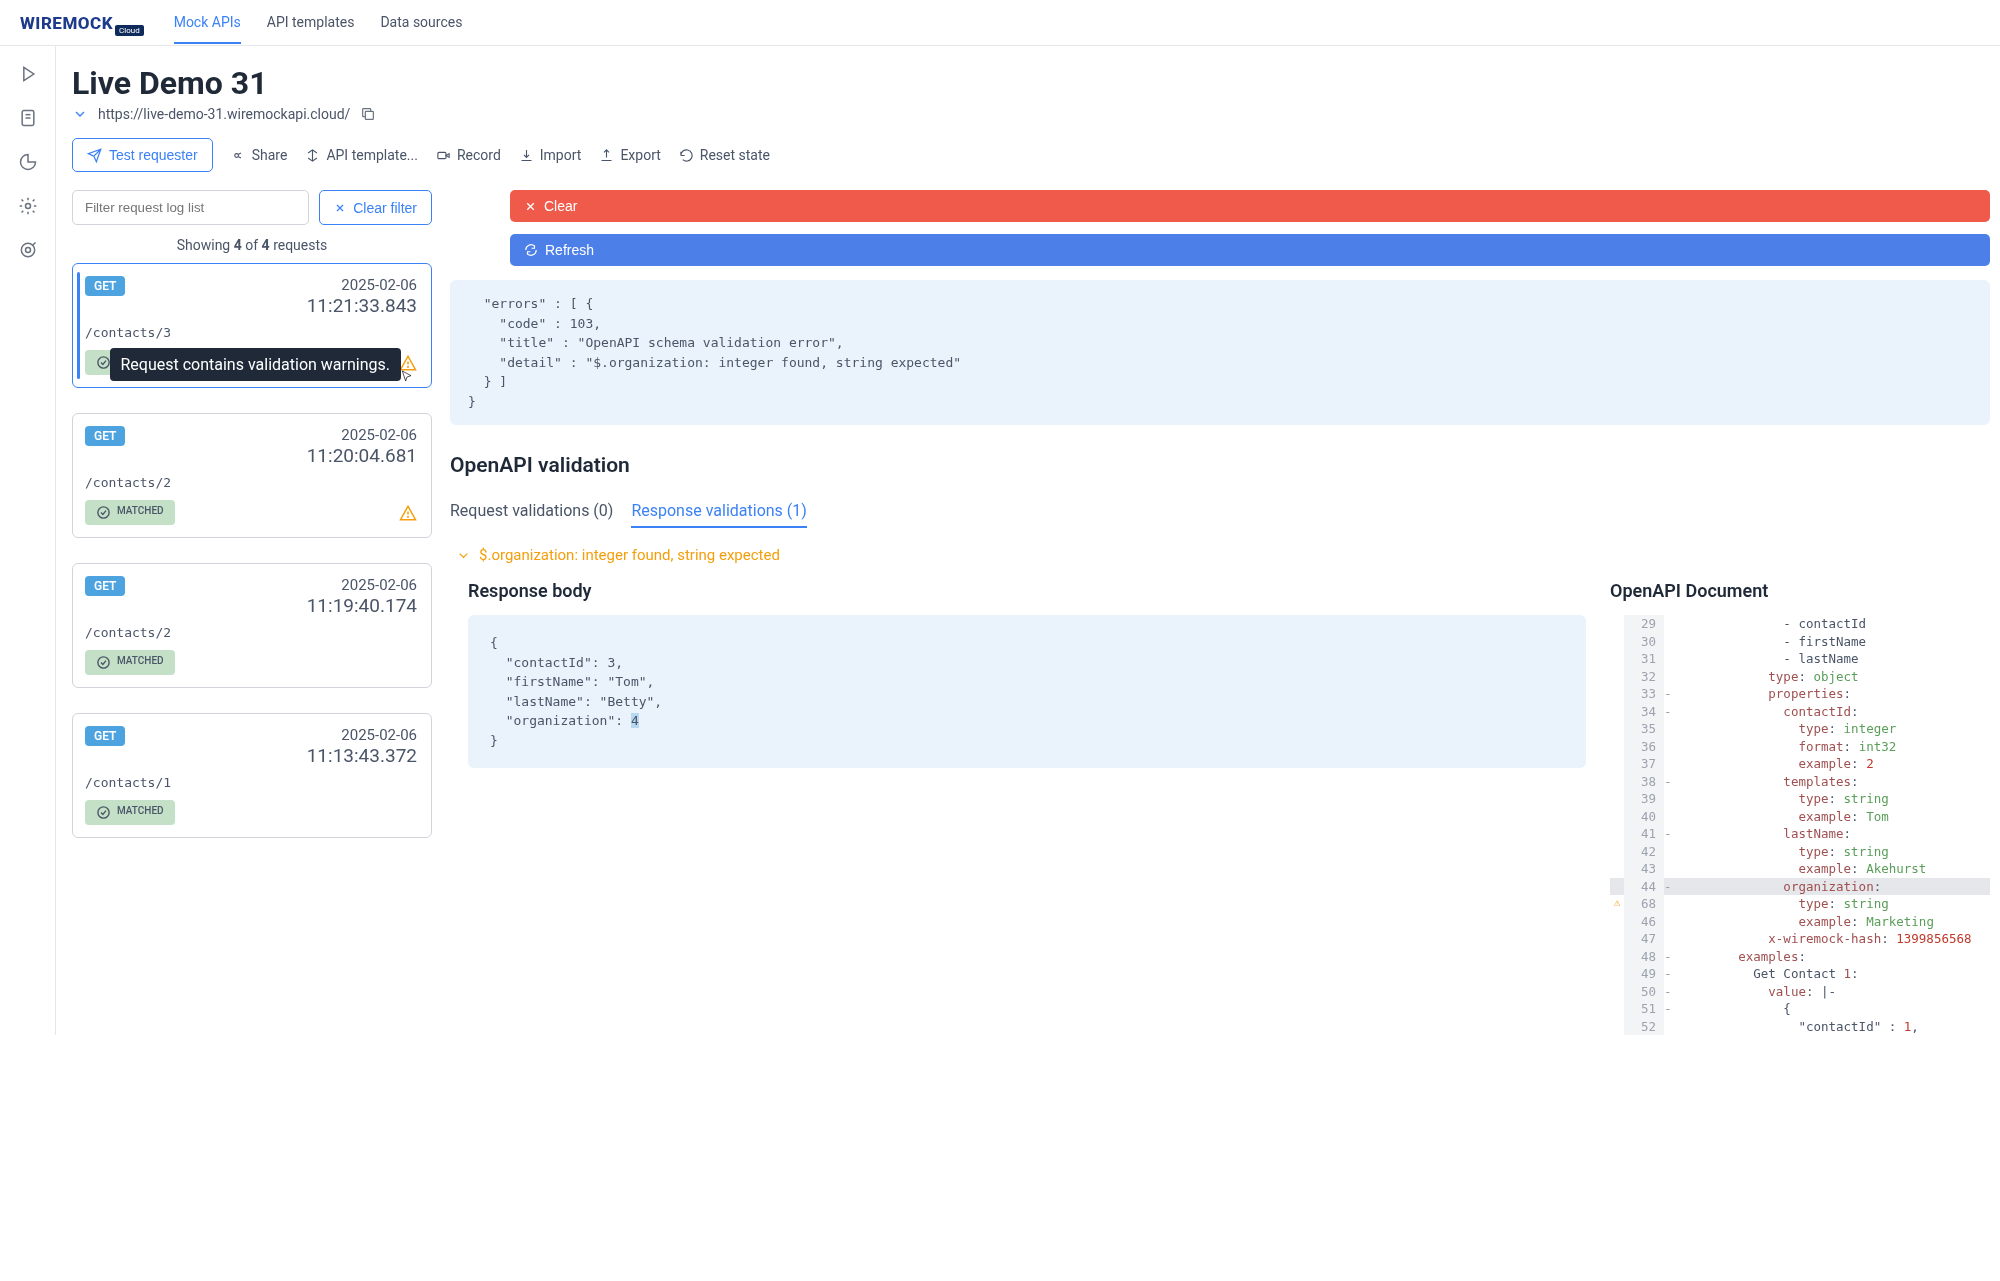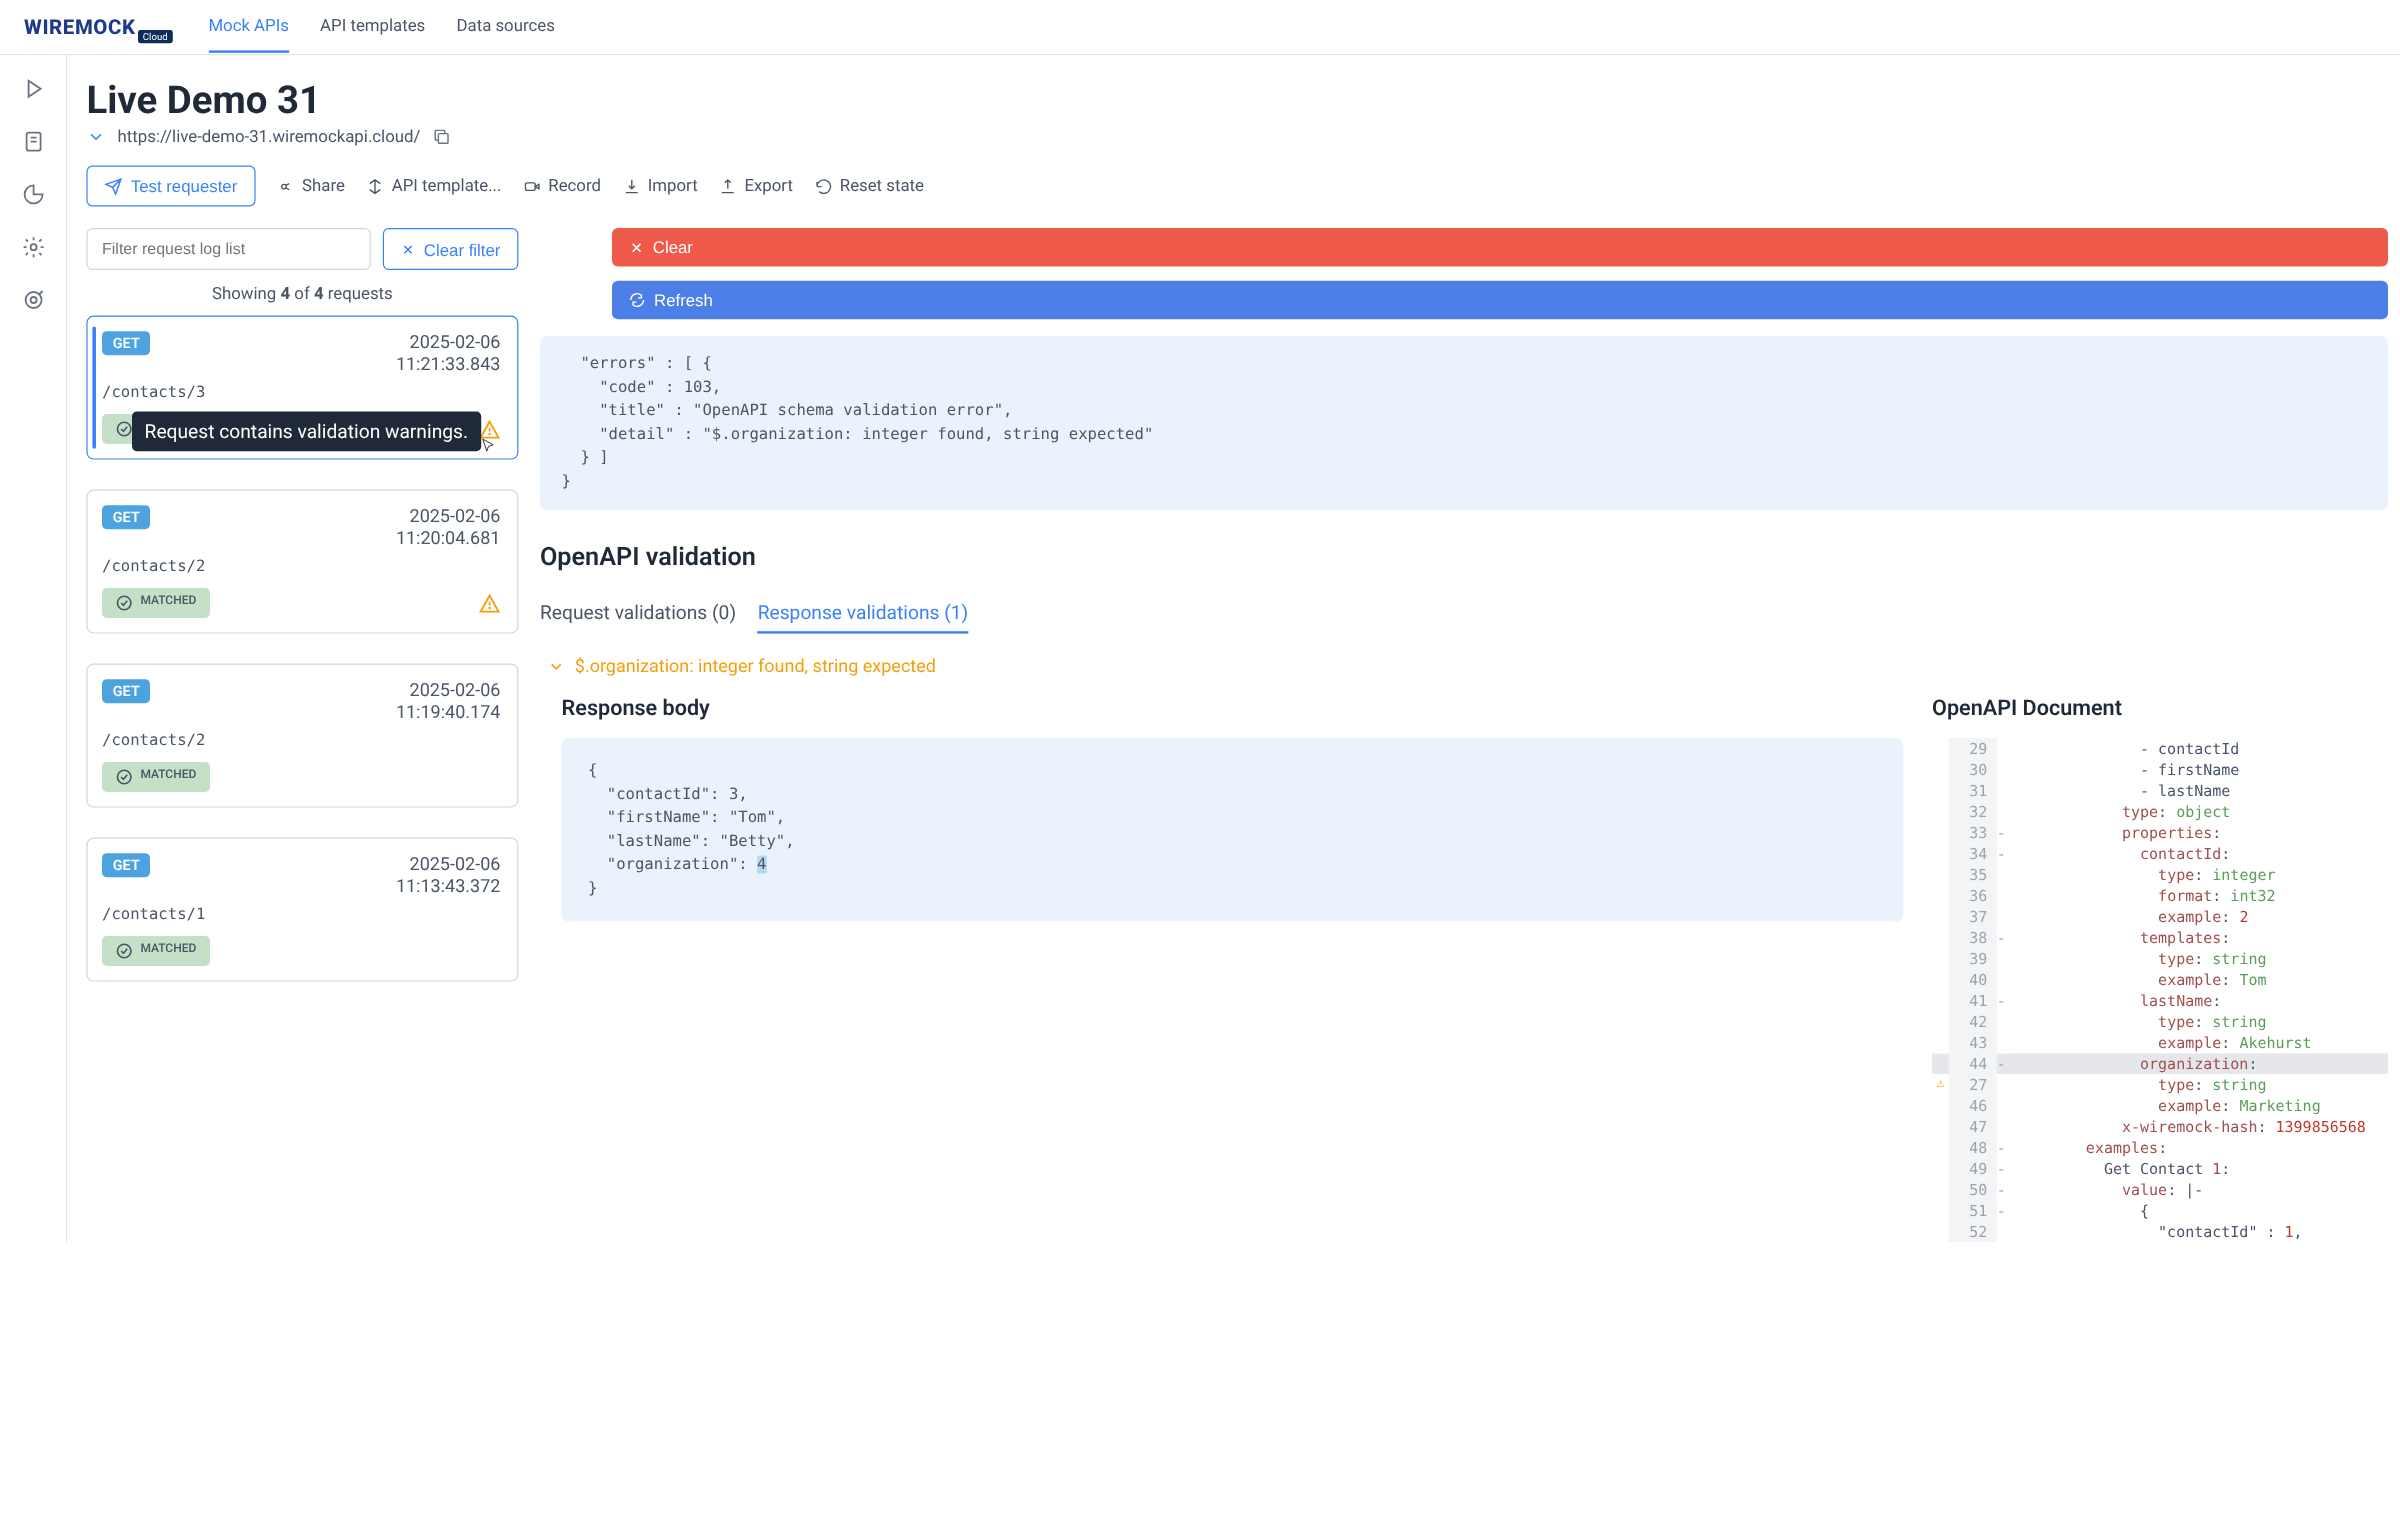--- a/index.html
+++ b/index.html
@@ -29,21 +29,21 @@
 .filter-row { display: flex; gap: 10px; margin-bottom: 12px; }
 .filter-input { flex: 1; padding: 9px 12px; border: 1px solid #d1d5db; border-radius: 5px; color: #9ca3af; }
 .showing { text-align: center; font-size: 14px; color: #4a5568; margin-bottom: 10px; }
 .log-list { display: flex; flex-direction: column; gap: 25px; }
 .log-card { border: 1px solid #d1d5db; border-radius: 6px; padding: 12px 14px 12px 12px; background: #fff; position: relative; }
 .log-card.selected { border: 1.5px solid #3b82f6; }
 .log-card.selected::before { content: ""; position: absolute; left: 4px; top: 8px; bottom: 8px; width: 3px; background: #3b82f6; border-radius: 2px; }
 .log-top { display: flex; justify-content: space-between; align-items: flex-start; }
 .method-badge { background: #4da3e0; color: #fff; padding: 3px 9px; border-radius: 4px; font-size: 12px; font-weight: 600; }
 .log-date { color: #4a5568; font-size: 15px; text-align: right; }
-.log-time { color: #4a5568; font-size: 15px; text-align: right; }
+.log-time { color: #4a5568; font-size: 19px; text-align: right; }
 .log-path { font-family: "Menlo", "Monaco", monospace; font-size: 13px; color: #4a5568; margin-top: 8px; }
 .log-bottom { display: flex; justify-content: space-between; align-items: center; margin-top: 10px; }
 .matched-badge { display: inline-flex; align-items: flex-start; gap: 6px; background: #c4e0c7; color: #4a5568; padding: 5px 11px; border-radius: 4px; font-size: 10px; font-weight: 500; }
 .warn-icon { color: #f59e0b; }
 .tooltip-box { position: absolute; background: #1f2937; color: #fff; font-size: 16px; padding: 7px 11px; border-radius: 4px; white-space: nowrap; z-index: 10; }
 .cursor-ptr { position: absolute; }
 .right-col { flex: 1; padding-right: 10px; }
 .action-row { display: flex; gap: 12px; margin-bottom: 14px; margin-left: 60px; flex-direction: column; }
 .btn-danger { background: #ef5a4a; color: #fff; }
 .btn-primary { background: #4d7fe8; color: #ffffff; }
@@ -428,21 +428,21 @@
                   <span class="yaml-txt">                <span class="k">example</span>: <span class="s">Akehurst</span></span>
                 </div>
                 <div class="yaml-row hl-row">
                   <span class="gut-warn" style="color:#f59e0b;font-size:11px"></span>
                   <span class="gutter">44</span>
                   <span class="fold">-</span>
                   <span class="yaml-txt hl-line">              <span class="k">organization</span>:</span>
                 </div>
                 <div class="yaml-row">
                   <span class="gut-warn" style="color:#f59e0b;font-size:11px">⚠</span>
-                  <span class="gutter">27</span>
+                  <span class="gutter">68</span>
                   <span class="fold"></span>
                   <span class="yaml-txt">                <span class="k">type</span>: <span class="s">string</span></span>
                 </div>
                 <div class="yaml-row">
                   <span class="gut-warn" style="color:#f59e0b;font-size:11px"></span>
                   <span class="gutter">46</span>
                   <span class="fold"></span>
                   <span class="yaml-txt">                <span class="k">example</span>: <span class="s">Marketing</span></span>
                 </div>
                 <div class="yaml-row">

